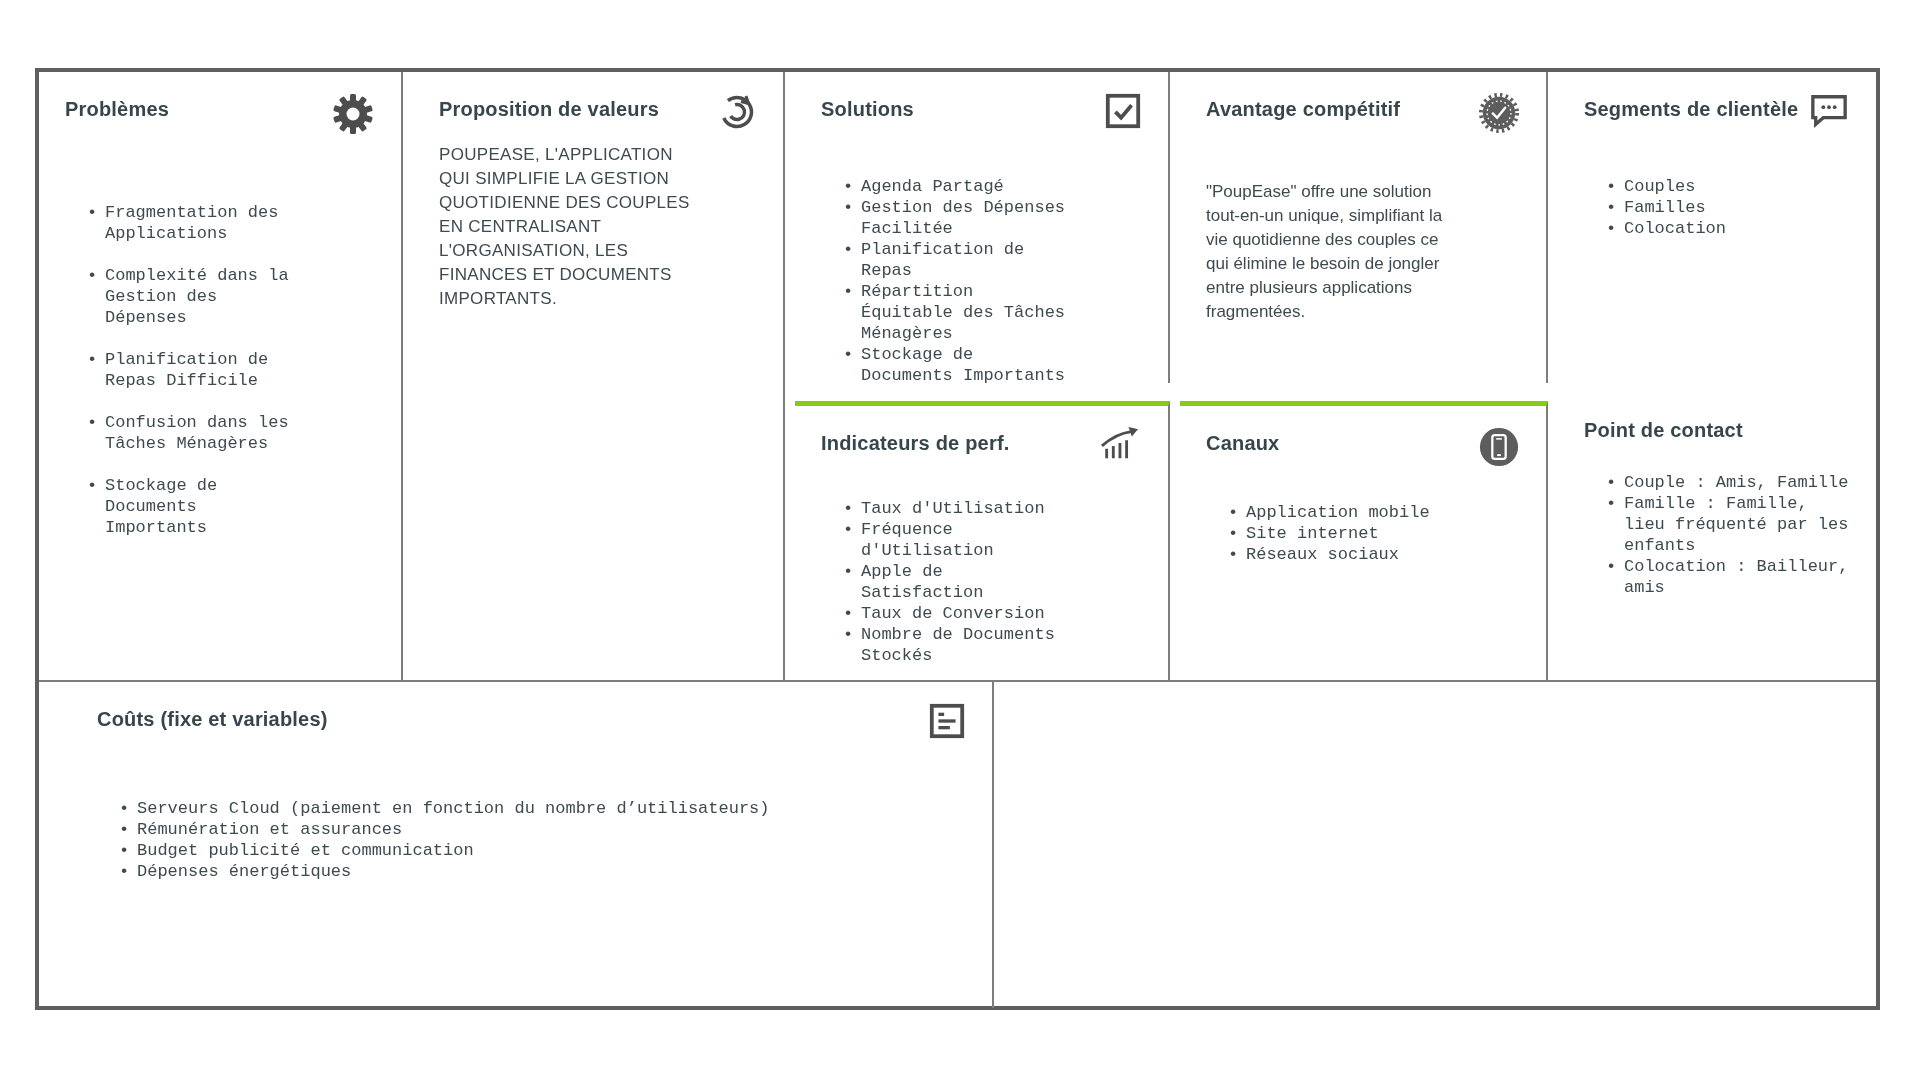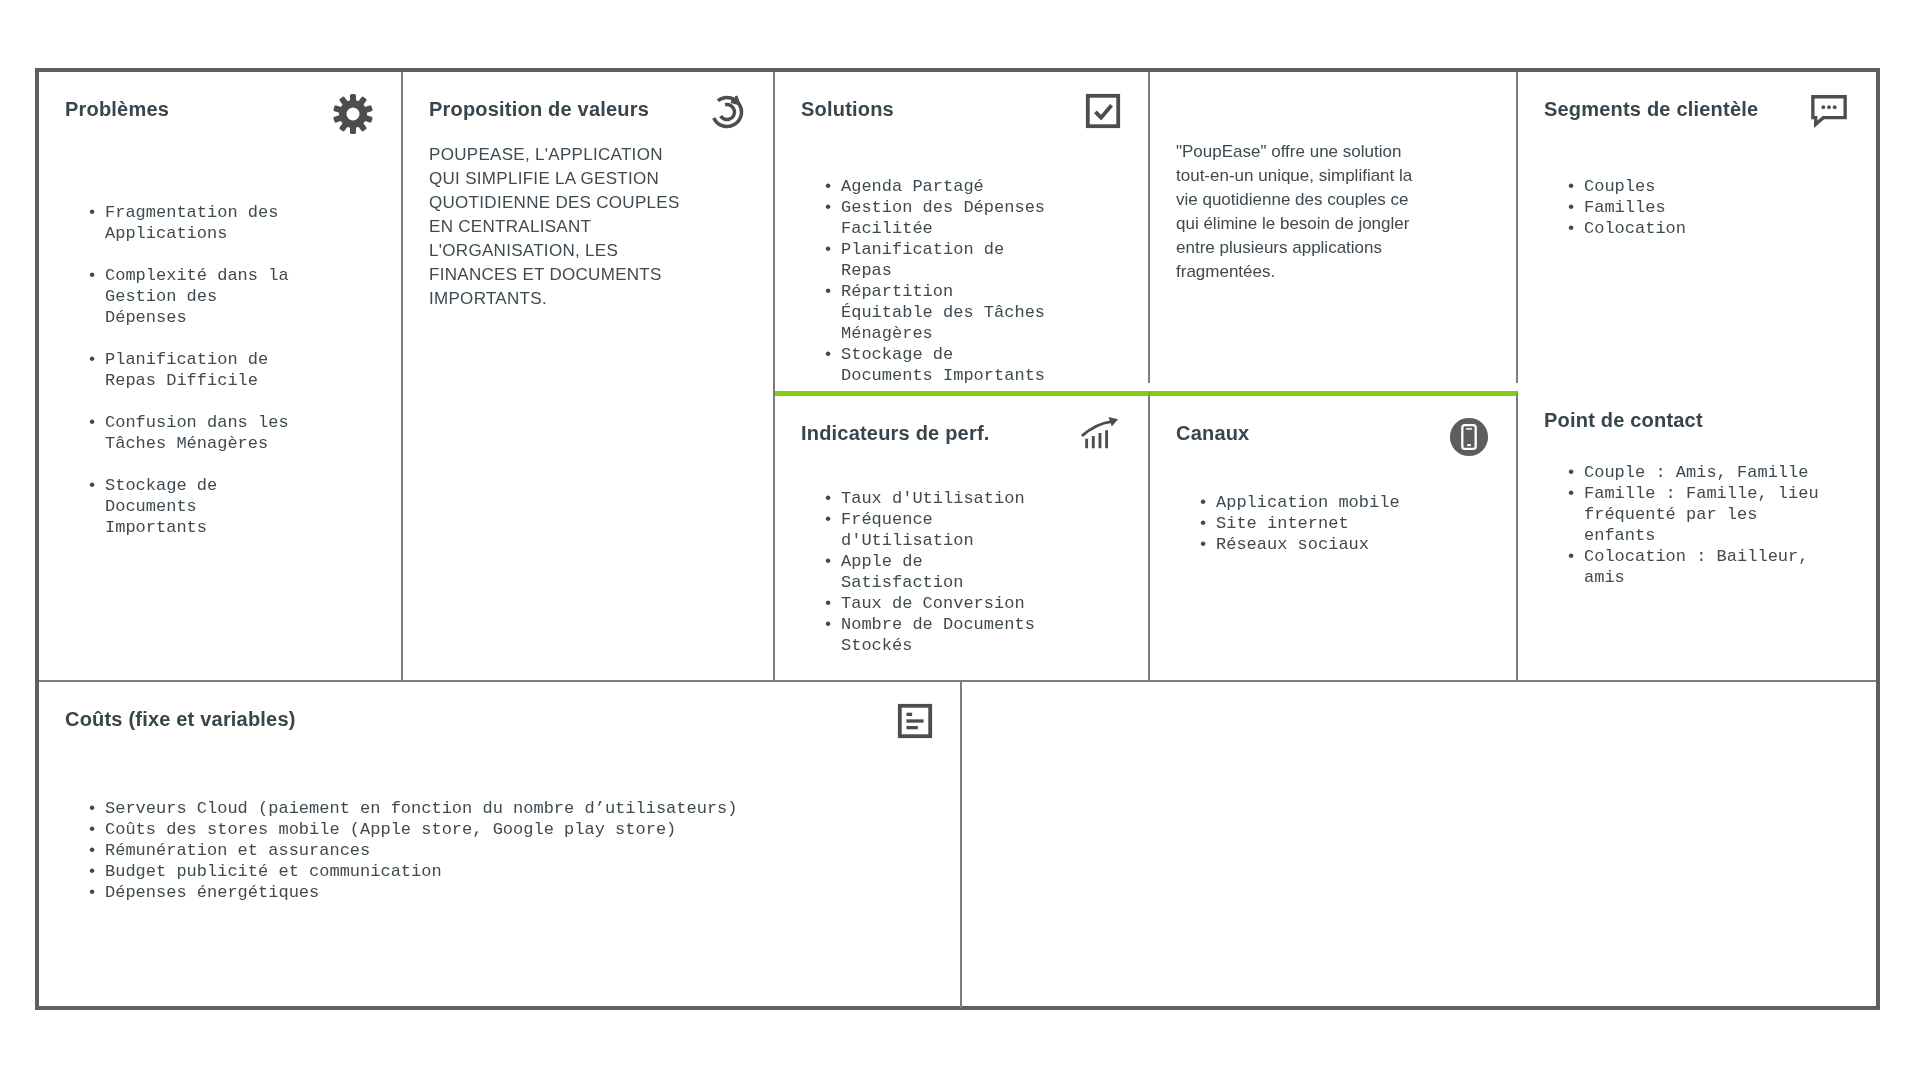--- a/index.html
+++ b/index.html
@@ -1,23 +1,23 @@
 <!DOCTYPE html>
 <html><head>
 <meta charset="utf-8">
 <style>
   html,body{margin:0;padding:0;background:#ffffff;width:1920px;height:1080px;
     font-family:"Liberation Sans", sans-serif;color:#3e4a50;}
   .canvas{position:absolute;left:35px;top:68px;width:1845px;height:942px;
     box-sizing:border-box;border:4px solid #5f5f5f;background:#fff;}
   .top-grid{display:grid;height:608px;
     grid-template-columns:364px 372px 375px 368px 1fr;
-    grid-template-rows:311px 1fr;}
+    grid-template-rows:311px 1fr;gap:10px;}
   .bottom-grid{display:grid;height:326px;border-top:2px solid #7d7d7d;
-    grid-template-columns:923px 1fr;}
+    grid-template-columns:923px 1fr;padding-left:32px;}
   .cell{box-sizing:border-box;padding:26px 26px 10px 26px;overflow:hidden;}
   .br{border-right:2px solid #7d7d7d;}
   .bt{border-top:5px solid #84cc16;margin-top:8px;}
   .r2{grid-row:1 / span 2;}
   .cell-head{display:flex;justify-content:space-between;align-items:flex-start;}
   .cell-head h2{margin:0;font-size:20px;font-weight:700;letter-spacing:.2px;color:#37454c;}
   .icon{flex:0 0 auto;margin:-6px 0 0 8px;}
   ul.list{list-style:none;margin:42px 0 0 0;padding:0 0 0 20px;}
   ul.list li{position:relative;padding-left:20px;font-size:17px;line-height:21px;margin:0;font-family:Liberation Mono, monospace;}
   ul.list li::before{content:"\2022";position:absolute;left:2px;top:0;font-size:17px;color:#3e4a50;}
@@ -101,20 +101,31 @@
             <circle class="st" cx="20" cy="20" r="14.5" stroke-width="3.5" stroke-dasharray="72 19" stroke-dashoffset="14" transform="rotate(-75 20 20)"></circle>
             <circle class="st" cx="20" cy="20" r="7.5" stroke-width="3.5" stroke-dasharray="33 14" stroke-dashoffset="6" transform="rotate(-60 20 20)"></circle>
             <path class="st" d="M29 4 L31.5 11.5 L24 9.5" stroke-width="3" stroke-linejoin="miter"></path>
           </svg>
         </span>
       </div>
       <p class="body-text uppercase">POUPEASE, L'APPLICATION QUI SIMPLIFIE LA GESTION QUOTIDIENNE DES COUPLES EN CENTRALISANT L'ORGANISATION, LES FINANCES ET DOCUMENTS IMPORTANTS.</p>
     </section>
 
     <section class="cell br">
+      <div class="cell-head">
+        <h2>Avantage compétitif</h2>
+        <span class="icon">
+          <svg width="42" height="42" viewBox="0 0 44 44">
+            <circle cx="22" cy="22" r="19" fill="none" stroke="#5d5d5d" stroke-width="4" stroke-dasharray="2.6 3.4"></circle>
+            <circle cx="22" cy="22" r="17" fill="#5d5d5d"></circle>
+            <circle cx="22" cy="22" r="12.5" fill="none" stroke="#ffffff" stroke-width="1.4" stroke-dasharray="1.8 2.8"></circle>
+            <path d="M15.5 22.5 L20 27 L28.5 16.5" fill="none" stroke="#ffffff" stroke-width="2.6" stroke-linecap="round"></path>
+          </svg>
+        </span>
+      </div>
       <p class="body-text quote-text">"PoupEase" offre une solution tout-en-un unique, simplifiant la vie quotidienne des couples ce qui élimine le besoin de jongler entre plusieurs applications fragmentées.</p>
     </section>
 
     <section class="cell">
       <div class="cell-head">
         <h2>Segments de clientèle</h2>
         <span class="icon">
           <svg width="42" height="38" viewBox="0 0 44 40">
             <path class="st" d="M5 5 H39 V27 H16 L8 34 V27 H5 Z" stroke-width="3.5" stroke-linejoin="miter"></path>
             <circle cx="16" cy="16" r="2" fill="#4d4d4d"></circle>
@@ -191,21 +202,20 @@
           <svg width="38" height="38" viewBox="0 0 40 40">
             <rect class="st" x="4" y="4" width="32" height="32" stroke-width="4"></rect>
             <path class="st" d="M11 13 H17" stroke-width="3.5"></path>
             <path class="st" d="M11 20 H29" stroke-width="3.5"></path>
             <path class="st" d="M11 27 H23" stroke-width="3.5"></path>
           </svg>
         </span>
       </div>
       <ul class="list bottom-list">
         <li>Serveurs Cloud (paiement en fonction du nombre d’utilisateurs)</li>
-        <li>Coûts des stores mobile (Apple store, Google play store)</li>
         <li>Rémunération et assurances</li>
         <li>Budget publicité et communication</li>
         <li>Dépenses énergétiques</li>
       </ul>
     </section>
 
     <section class="cell">
     </section>
 
   </div>

